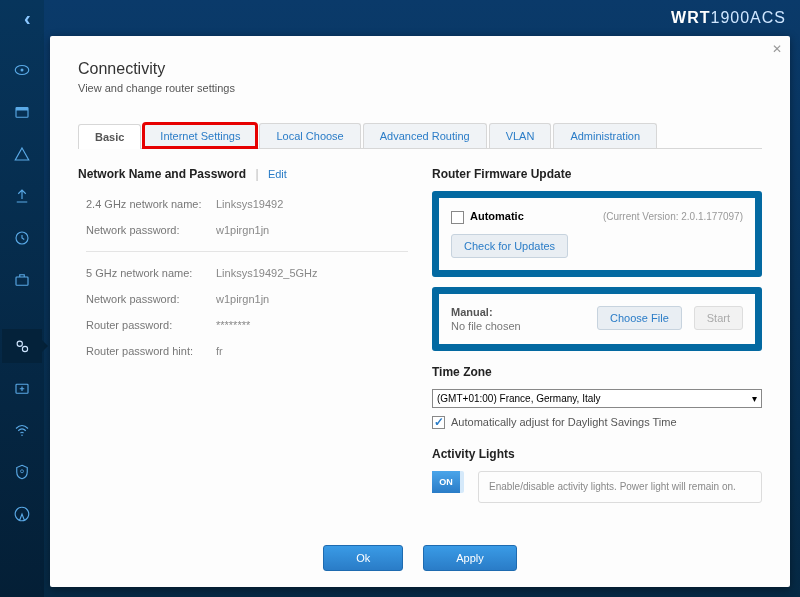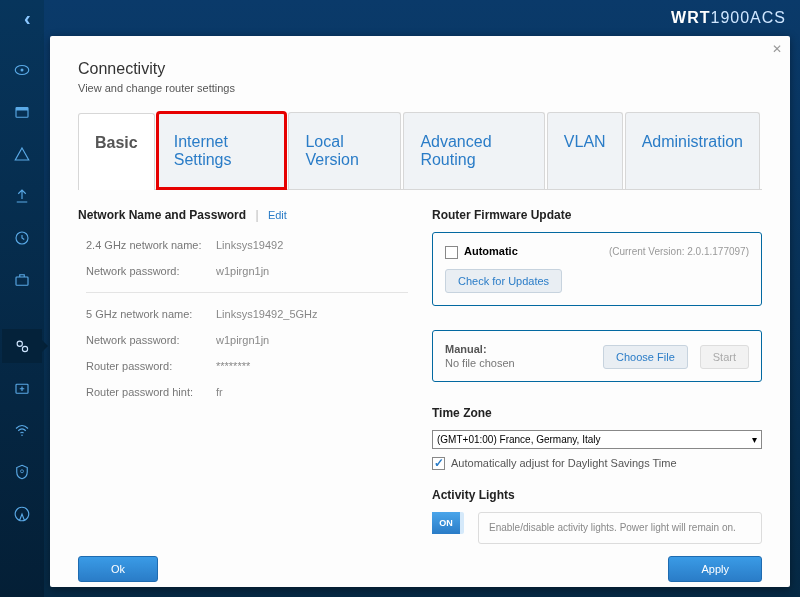--- a/index.html
+++ b/index.html
@@ -14,50 +14,50 @@
   .side-item { width: 40px; height: 34px; display: flex; align-items: center; justify-content: center; margin: 3px 0; cursor: pointer; position: relative; }
   .side-item.active { background: #04223a; }
   .side-item.active::after { content: ''; position: absolute; right: -6px; top: 50%; transform: translateY(-50%); border-left: 6px solid #04223a; border-top: 6px solid transparent; border-bottom: 6px solid transparent; }
   .side-icon { width: 18px; height: 18px; }
   .content-wrap { flex: 1; padding: 36px 10px 10px 6px; display: flex; }
   .panel { flex: 1; background: #fdfdfd; position: relative; border-radius: 2px; box-shadow: 0 2px 8px rgba(0,0,0,.4); padding: 24px 28px 16px 28px; display: flex; flex-direction: column; }
   .close-x { position: absolute; top: 6px; right: 8px; font-size: 12px; color: #999; cursor: pointer; }
   .page-title { font-size: 16px; font-weight: 400; color: #333; margin-bottom: 4px; }
   .page-sub { font-size: 11px; color: #555; margin-bottom: 18px; }
   .tabs { display: flex; border-bottom: 1px solid #d7d7d7; margin-bottom: 12px; }
-  .tab { padding: 20px 16px; font-size: 16px; color: #2a7cc7; cursor: pointer; background: #f0f3f6; border: 1px solid #d7d7d7; border-bottom: none; border-radius: 3px 3px 0 0; margin-right: 2px; }
+  .tab { padding: 6px 16px; font-size: 11px; color: #2a7cc7; cursor: pointer; background: #f0f3f6; border: 1px solid #d7d7d7; border-bottom: none; border-radius: 3px 3px 0 0; margin-right: 2px; margin-top: 11px; }
   .tab.active { color: #555; background: #fff; font-weight: bold; position: relative; top: 1px; }
   .tab.highlight { outline: 3px solid #e60000; outline-offset: -2px; }
   .cols { display: flex; gap: 24px; flex: 1; }
   .col { flex: 1; }
   .section-header { font-size: 12px; font-weight: bold; color: #222; margin-bottom: 10px; margin-top: 6px; }
   .section-header .sep { color: #bbb; font-weight: normal; margin: 0 6px; }
   .section-header .link { color: #2a7cc7; font-weight: normal; cursor: pointer; font-size: 11px; }
   .row { display: flex; padding: 7px 0 7px 8px; font-size: 11px; color: #777; }
   .row-label { width: 130px; }
   .row-value { color: #888; }
   .hr { border-top: 1px solid #e4e4e4; margin: 8px 0 8px 8px; }
-  .fw-box { border: 1px solid #0369a1; border-radius: 3px; padding: 12px; margin-bottom: 24px; }
+  .fw-box { border: 7px solid #0369a1; border-radius: 3px; padding: 12px; margin-bottom: 10px; }
   .fw-box .top { display: flex; justify-content: space-between; align-items: center; font-size: 11px; margin-bottom: 10px; }
   .checkbox { width: 13px; height: 13px; border: 1px solid #888; display: inline-block; vertical-align: middle; margin-right: 6px; background: #fff; }
   .checkbox.checked { background: #fff; position: relative; }
   .checkbox.checked::after { content: '✓'; position: absolute; top: -2px; left: 1px; font-size: 12px; color: #2a7cc7; font-weight: bold; }
   .btn { display: inline-block; padding: 5px 12px; font-size: 11px; color: #2a7cc7; background: #e9eef3; border: 1px solid #c7d3de; border-radius: 3px; cursor: pointer; }
   .btn.disabled { color: #aaa; background: #f2f2f2; border-color: #ddd; cursor: default; }
   .btn.primary { background: linear-gradient(180deg, #3a9be6, #2a7cc7); color: #fff; border: 1px solid #1e6bb0; padding: 6px 32px; }
-  .manual-row { display: flex; justify-content: space-between; align-items: flex-end; }
+  .manual-row { display: flex; justify-content: space-between; align-items: flex-start; }
   .manual-text { font-size: 11px; color: #777; }
   .manual-text b { color: #555; font-weight: bold; display: block; margin-bottom: 2px; font-size: 11px; }
   .select { width: 100%; padding: 3px 4px; font-size: 10px; border: 1px solid #888; background: #fff; cursor: pointer; margin-bottom: 8px; }
   .dst-row { font-size: 11px; color: #555; display: flex; align-items: center; }
   .toggle-row { display: flex; gap: 14px; align-items: flex-start; margin-top: 6px; }
   .toggle { width: 32px; height: 22px; background: #d5e9fa; border-radius: 2px; position: relative; cursor: pointer; flex-shrink: 0; }
   .toggle .knob { position: absolute; left: 0; top: 0; width: 28px; height: 22px; background: linear-gradient(180deg,#4aa5ea,#2a7cc7); color: #fff; font-size: 9px; font-weight: bold; display: flex; align-items: center; justify-content: center; }
   .toggle-desc { flex: 1; border: 1px solid #dcdcdc; border-radius: 3px; padding: 8px 10px; font-size: 10px; color: #888; line-height: 1.4; }
-  .footer { display: flex; justify-content: space-between; gap: 20px; padding-top: 12px; margin-top: auto; }
+  .footer { display: flex; justify-content: center; gap: 20px; padding-top: 12px; margin-top: auto; }
   .ver-text { font-size: 10px; color: #999; }
 </style>
 </head>
 <body>
 
 <div class="app">
   <div class="topbar">
     <div class="back-arrow">‹</div>
     <div class="brand">
       <span class="bold">WRT</span><span class="thin">1900ACS</span>
@@ -133,21 +133,21 @@
 
   <div class="content-wrap">
     <div class="panel">
       <div class="close-x">✕</div>
       <div class="page-title">Connectivity</div>
       <div class="page-sub">View and change router settings</div>
 
       <div class="tabs">
         <div class="tab active">Basic</div>
         <div class="tab highlight">Internet Settings</div>
-        <div class="tab">Local Version</div>
+        <div class="tab">Local Choose</div>
         <div class="tab">Advanced Routing</div>
         <div class="tab">VLAN</div>
         <div class="tab">Administration</div>
       </div>
 
       <div class="cols">
         <div class="col">
           <div class="section-header">
             <span>Network Name and Password</span>
             <span class="sep">|</span>

